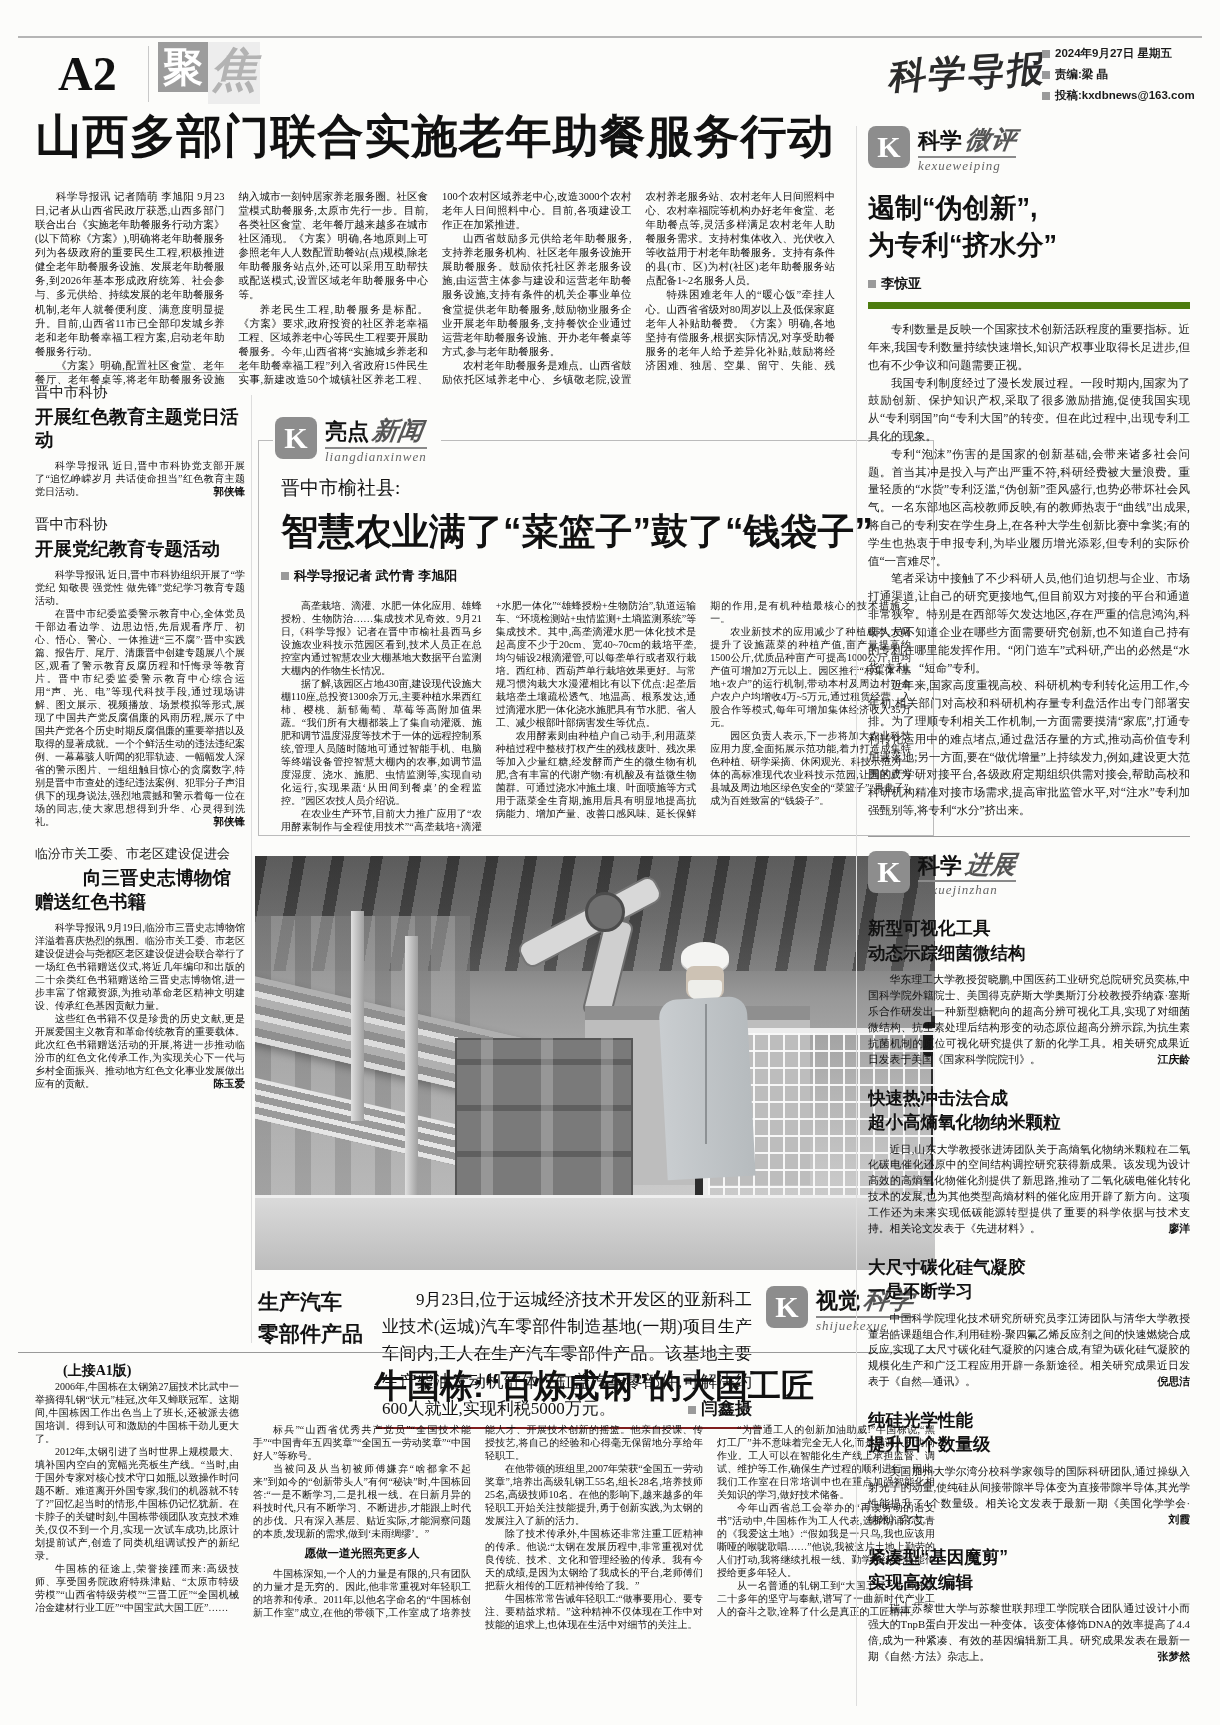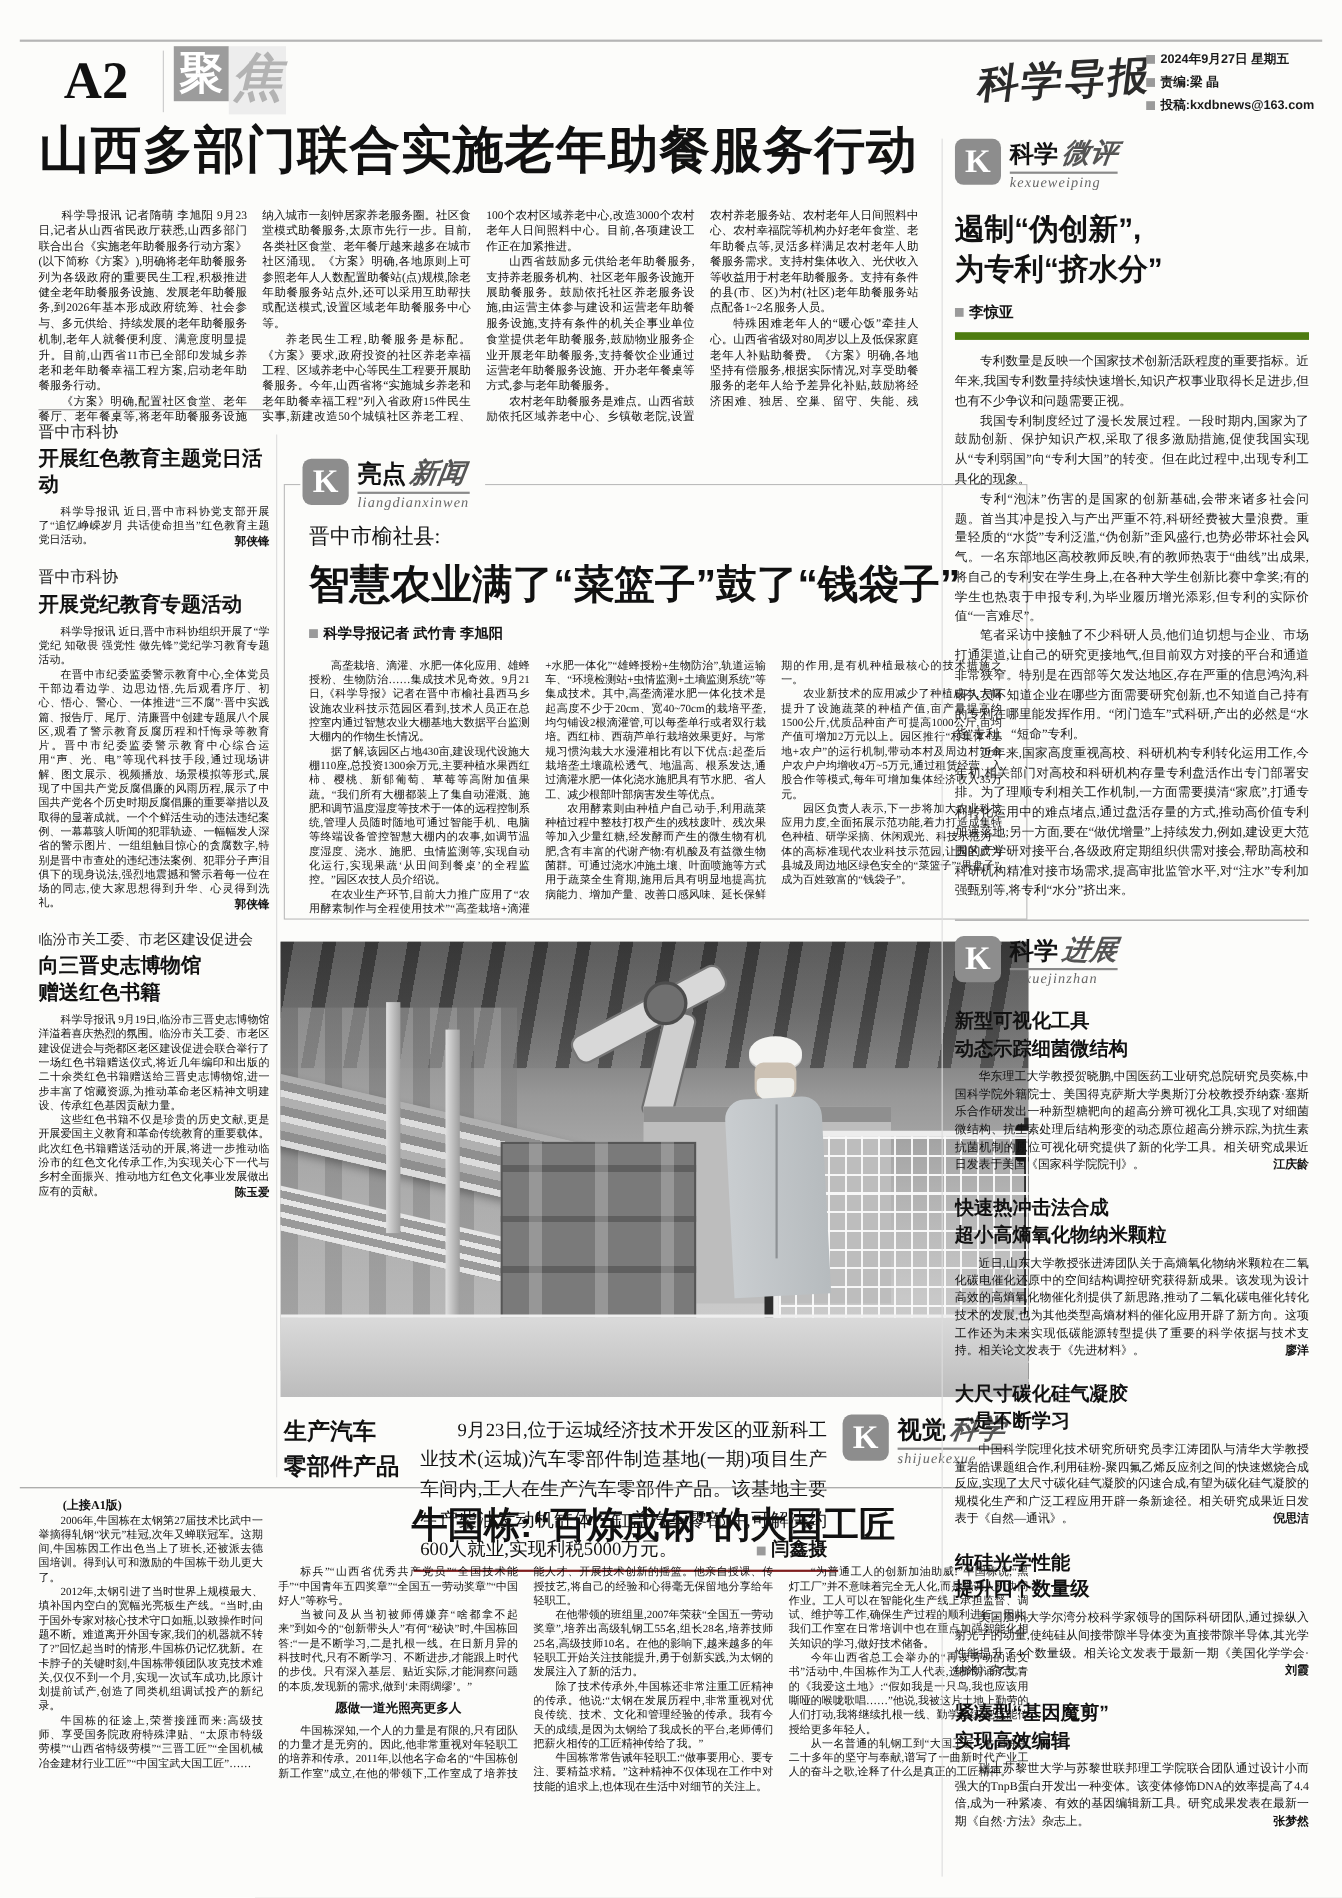--- a/index.html
+++ b/index.html
@@ -92,21 +92,21 @@
   
   .cap{display:flex;align-items:flex-start;}
   .cap-label{width:118px;font-family:"Liberation Sans",sans-serif;font-weight:900;font-size:21px;line-height:1.5;flex:0 0 auto;}
   .cap-text{flex:1;font-size:17px;line-height:1.6;text-align:justify;border-bottom:2px solid #7f1d1d;
             padding:0 10px 5px 6px;text-indent:2em;}
   .credit{float:right;font-family:"Liberation Sans",sans-serif;font-weight:bold;text-indent:0;white-space:nowrap;}
   .cap-badge{width:168px;flex:0 0 auto;margin-left:4px;}
   
   .feat{display:flex;gap:14px;}
   .f-left{width:204px;flex:0 0 auto;}
-  .cont-note{font-weight:bold;font-size:11px;text-indent:2em;margin:0 0 2px;}
+  .cont-note{font-weight:bold;font-size:14px;text-indent:2em;margin:0 0 2px;}
   .f-main{flex:1;}
   .f-title{font-family:"Liberation Sans",sans-serif;font-weight:900;font-size:33px;text-align:center;
            white-space:nowrap;margin:2px 0 14px;}
   .subhead{font-family:"Liberation Sans",sans-serif;font-weight:bold;font-size:11.5px;text-align:center;
            text-indent:0 !important;margin:6px 0 !important;}
   
   .rrail{width:322px;}
   .c-title{font-family:"Liberation Sans",sans-serif;font-weight:800;font-size:27px;line-height:1.4;margin:16px 0 10px;}
   .c-byline{font-family:"Liberation Sans",sans-serif;font-weight:bold;font-size:13.5px;display:flex;align-items:center;
             padding-bottom:9px;border-bottom:7px solid #4d7c0f;margin-bottom:12px;}
@@ -170,21 +170,21 @@
       <div class="kicker">晋中市科协</div>
       <div class="story-title">开展党纪教育专题活动</div>
       <div class="body-s">
         <p>科学导报讯 近日,晋中市科协组织开展了“学党纪 知敬畏 强党性 做先锋”党纪学习教育专题活动。</p>
         <p>在晋中市纪委监委警示教育中心,全体党员干部边看边学、边思边悟,先后观看序厅、初心、悟心、警心、一体推进“三不腐”·晋中实践篇、报告厅、尾厅、清廉晋中创建专题展八个展区,观看了警示教育反腐历程和忏悔录等教育片。晋中市纪委监委警示教育中心综合运用“声、光、电”等现代科技手段,通过现场讲解、图文展示、视频播放、场景模拟等形式,展现了中国共产党反腐倡廉的风雨历程,展示了中国共产党各个历史时期反腐倡廉的重要举措以及取得的显著成就。一个个鲜活生动的违法违纪案例、一幕幕骇人听闻的犯罪轨迹、一幅幅发人深省的警示图片、一组组触目惊心的贪腐数字,特别是晋中市查处的违纪违法案例、犯罪分子声泪俱下的现身说法,强烈地震撼和警示着每一位在场的同志,使大家思想得到升华、心灵得到洗礼。</p>
       </div>
       <div class="sig">郭侠锋</div>
     </div>
     <div class="story">
       <div class="kicker small">临汾市关工委、市老区建设促进会</div>
-      <div class="story-title" style="margin-bottom:0;">向三晋史志博物馆</div>
+      <div class="story-title" style="margin-bottom:0;margin-left:48px;">向三晋史志博物馆</div>
       <div class="story-title" style="margin-top:0;">赠送红色书籍</div>
       <div class="body-s">
         <p>科学导报讯 9月19日,临汾市三晋史志博物馆洋溢着喜庆热烈的氛围。临汾市关工委、市老区建设促进会与尧都区老区建设促进会联合举行了一场红色书籍赠送仪式,将近几年编印和出版的二十余类红色书籍赠送给三晋史志博物馆,进一步丰富了馆藏资源,为推动革命老区精神文明建设、传承红色基因贡献力量。</p>
         <p>这些红色书籍不仅是珍贵的历史文献,更是开展爱国主义教育和革命传统教育的重要载体。此次红色书籍赠送活动的开展,将进一步推动临汾市的红色文化传承工作,为实现关心下一代与乡村全面振兴、推动地方红色文化事业发展做出应有的贡献。</p>
       </div>
       <div class="sig">陈玉爱</div>
     </div>
   </div>
 
   <div class="abs hl-box" style="left:258px;top:440px;width:630px;height:380px;">

